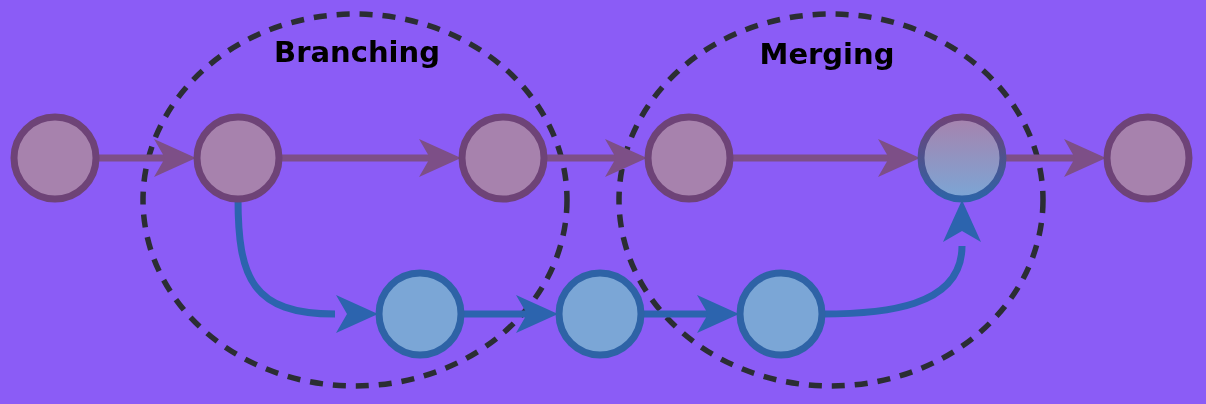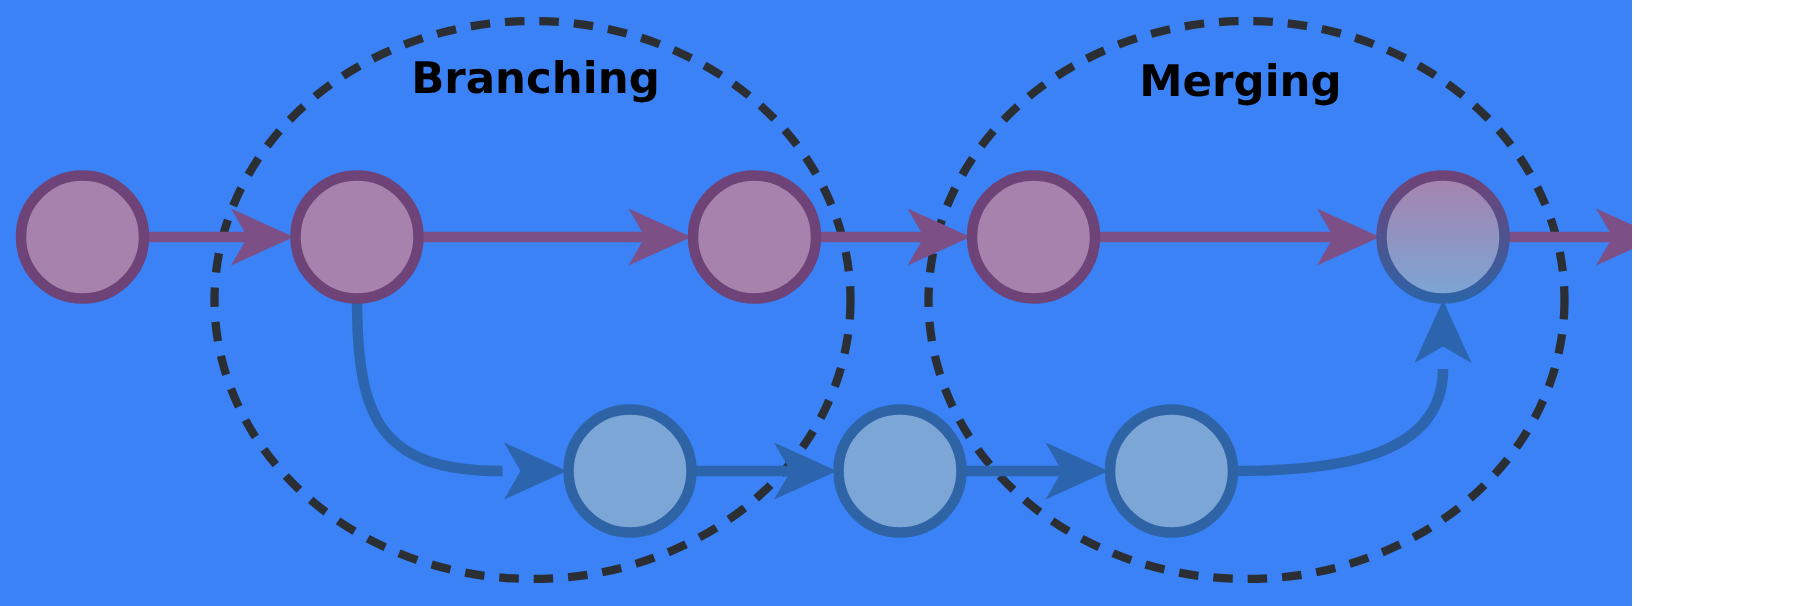--- a/index.html
+++ b/index.html
@@ -3,23 +3,23 @@
 <meta charset="utf-8">
 <style>
   html, body {
     margin: 0;
     padding: 0;
     background: #ffffff;
     font-family: "DejaVu Sans", "Liberation Sans", sans-serif;
   }
   #stage {
     position: relative;
-    width: 1088px;
+    width: 1206px;
     height: 404px;
-    background: #3b82f6;
+    background: #8b5cf6;
     overflow: hidden;
   }
   svg text.region-label {
     font-family: "DejaVu Sans", "Liberation Sans", sans-serif;
     font-weight: bold;
     font-size: 29px;
   }
 </style>
 </head>
 <body>

